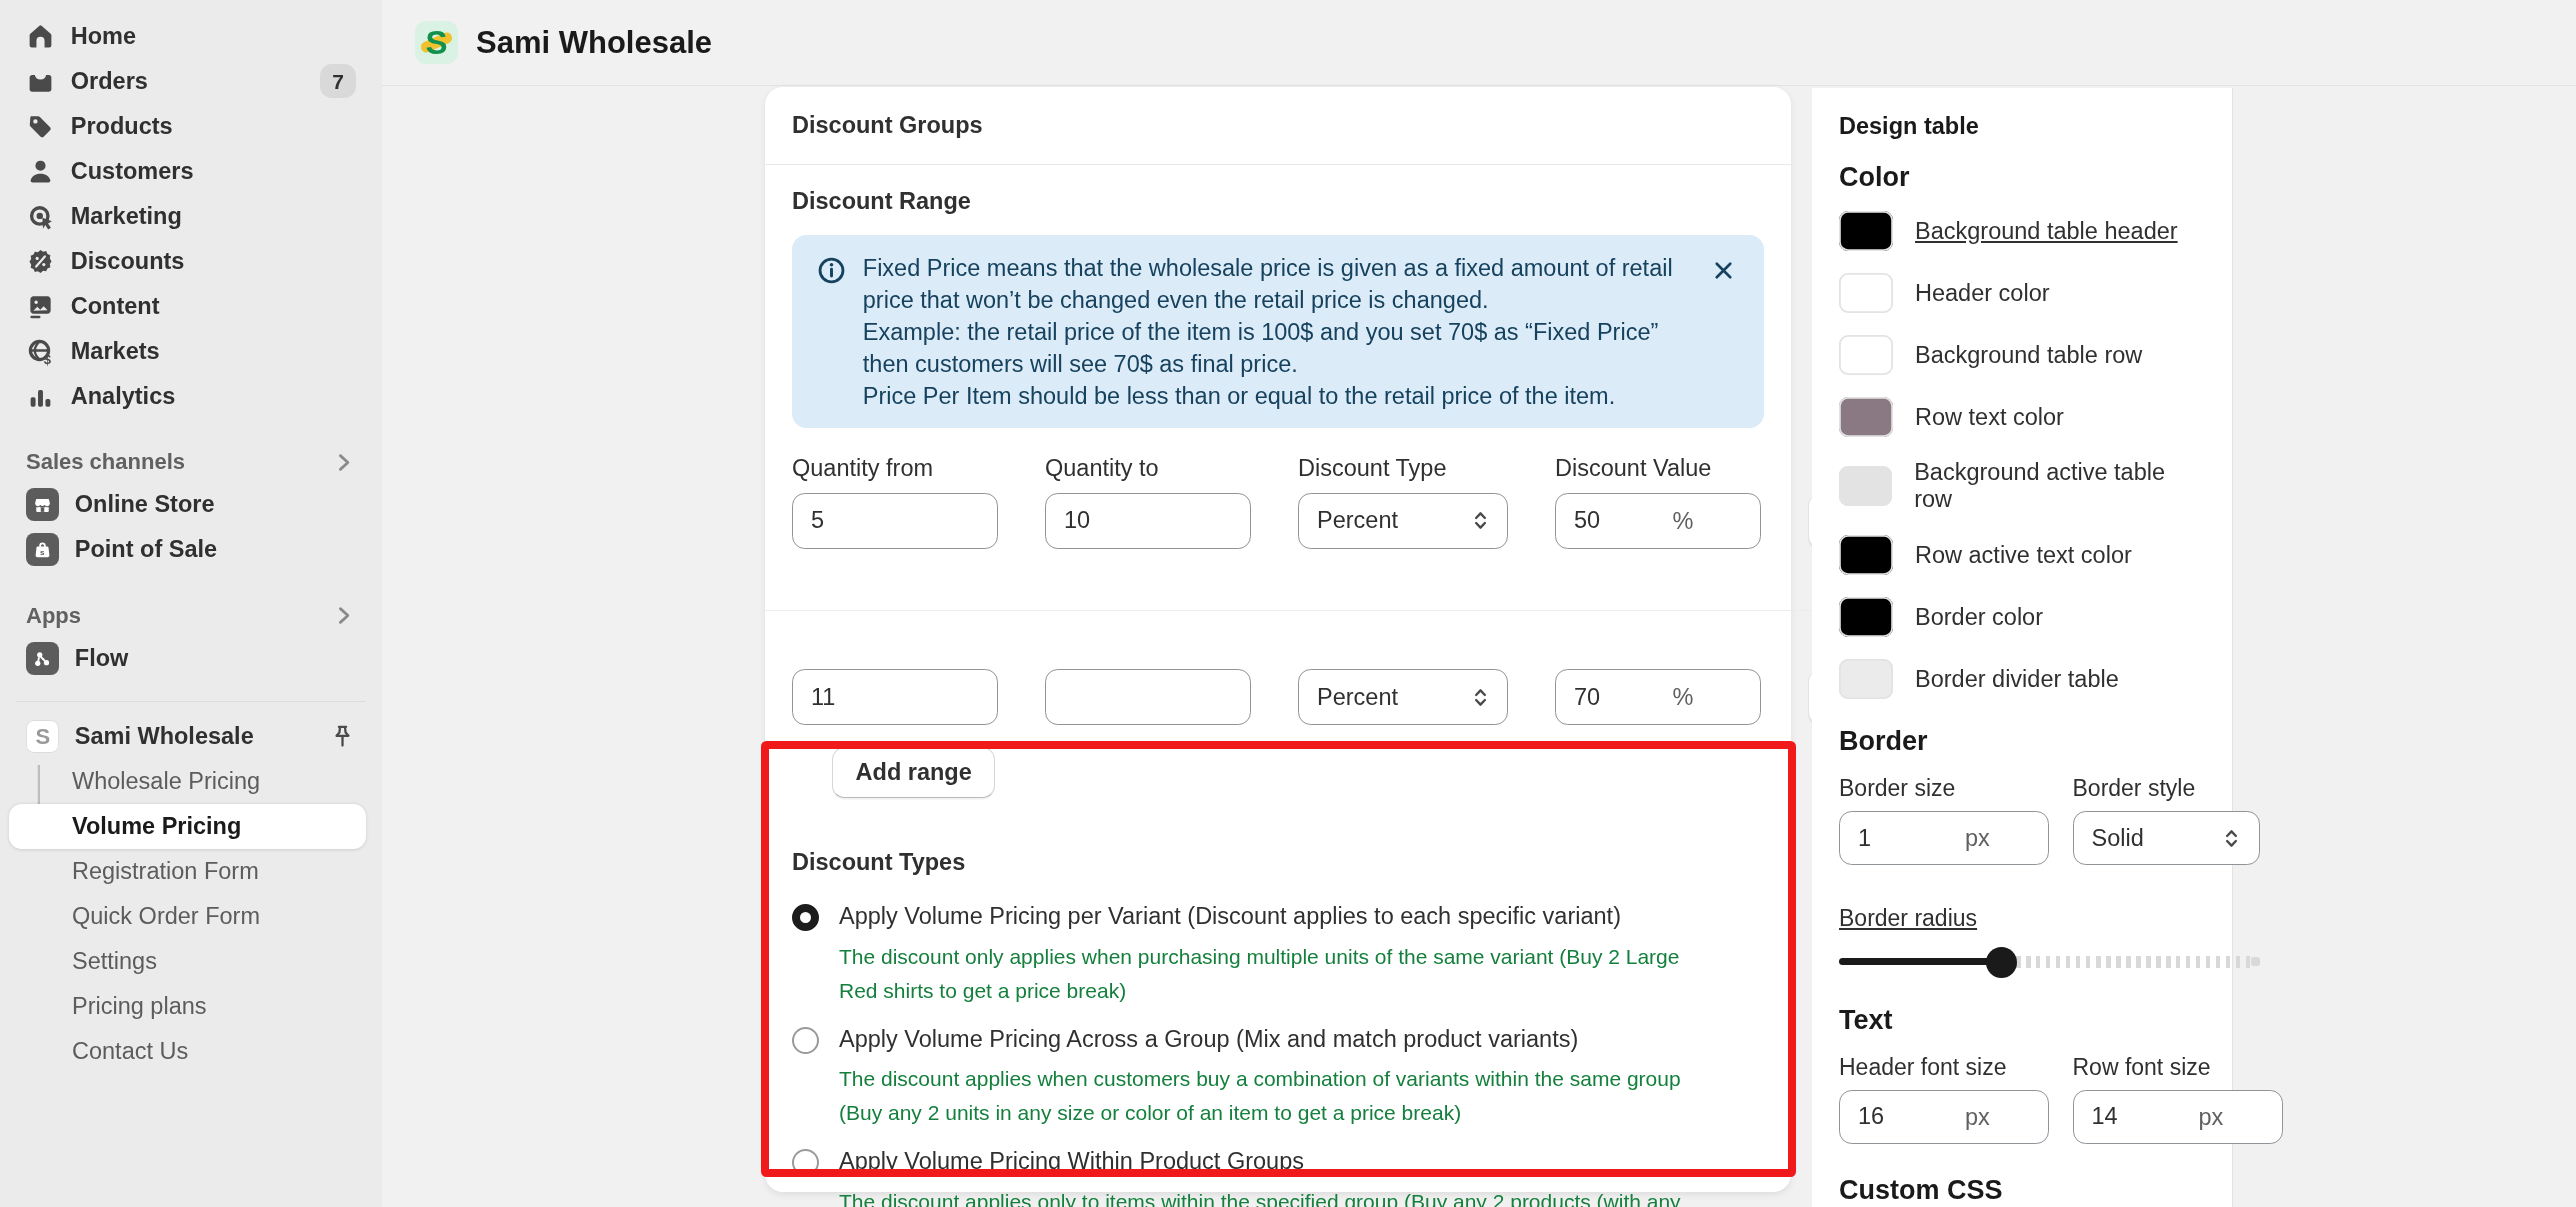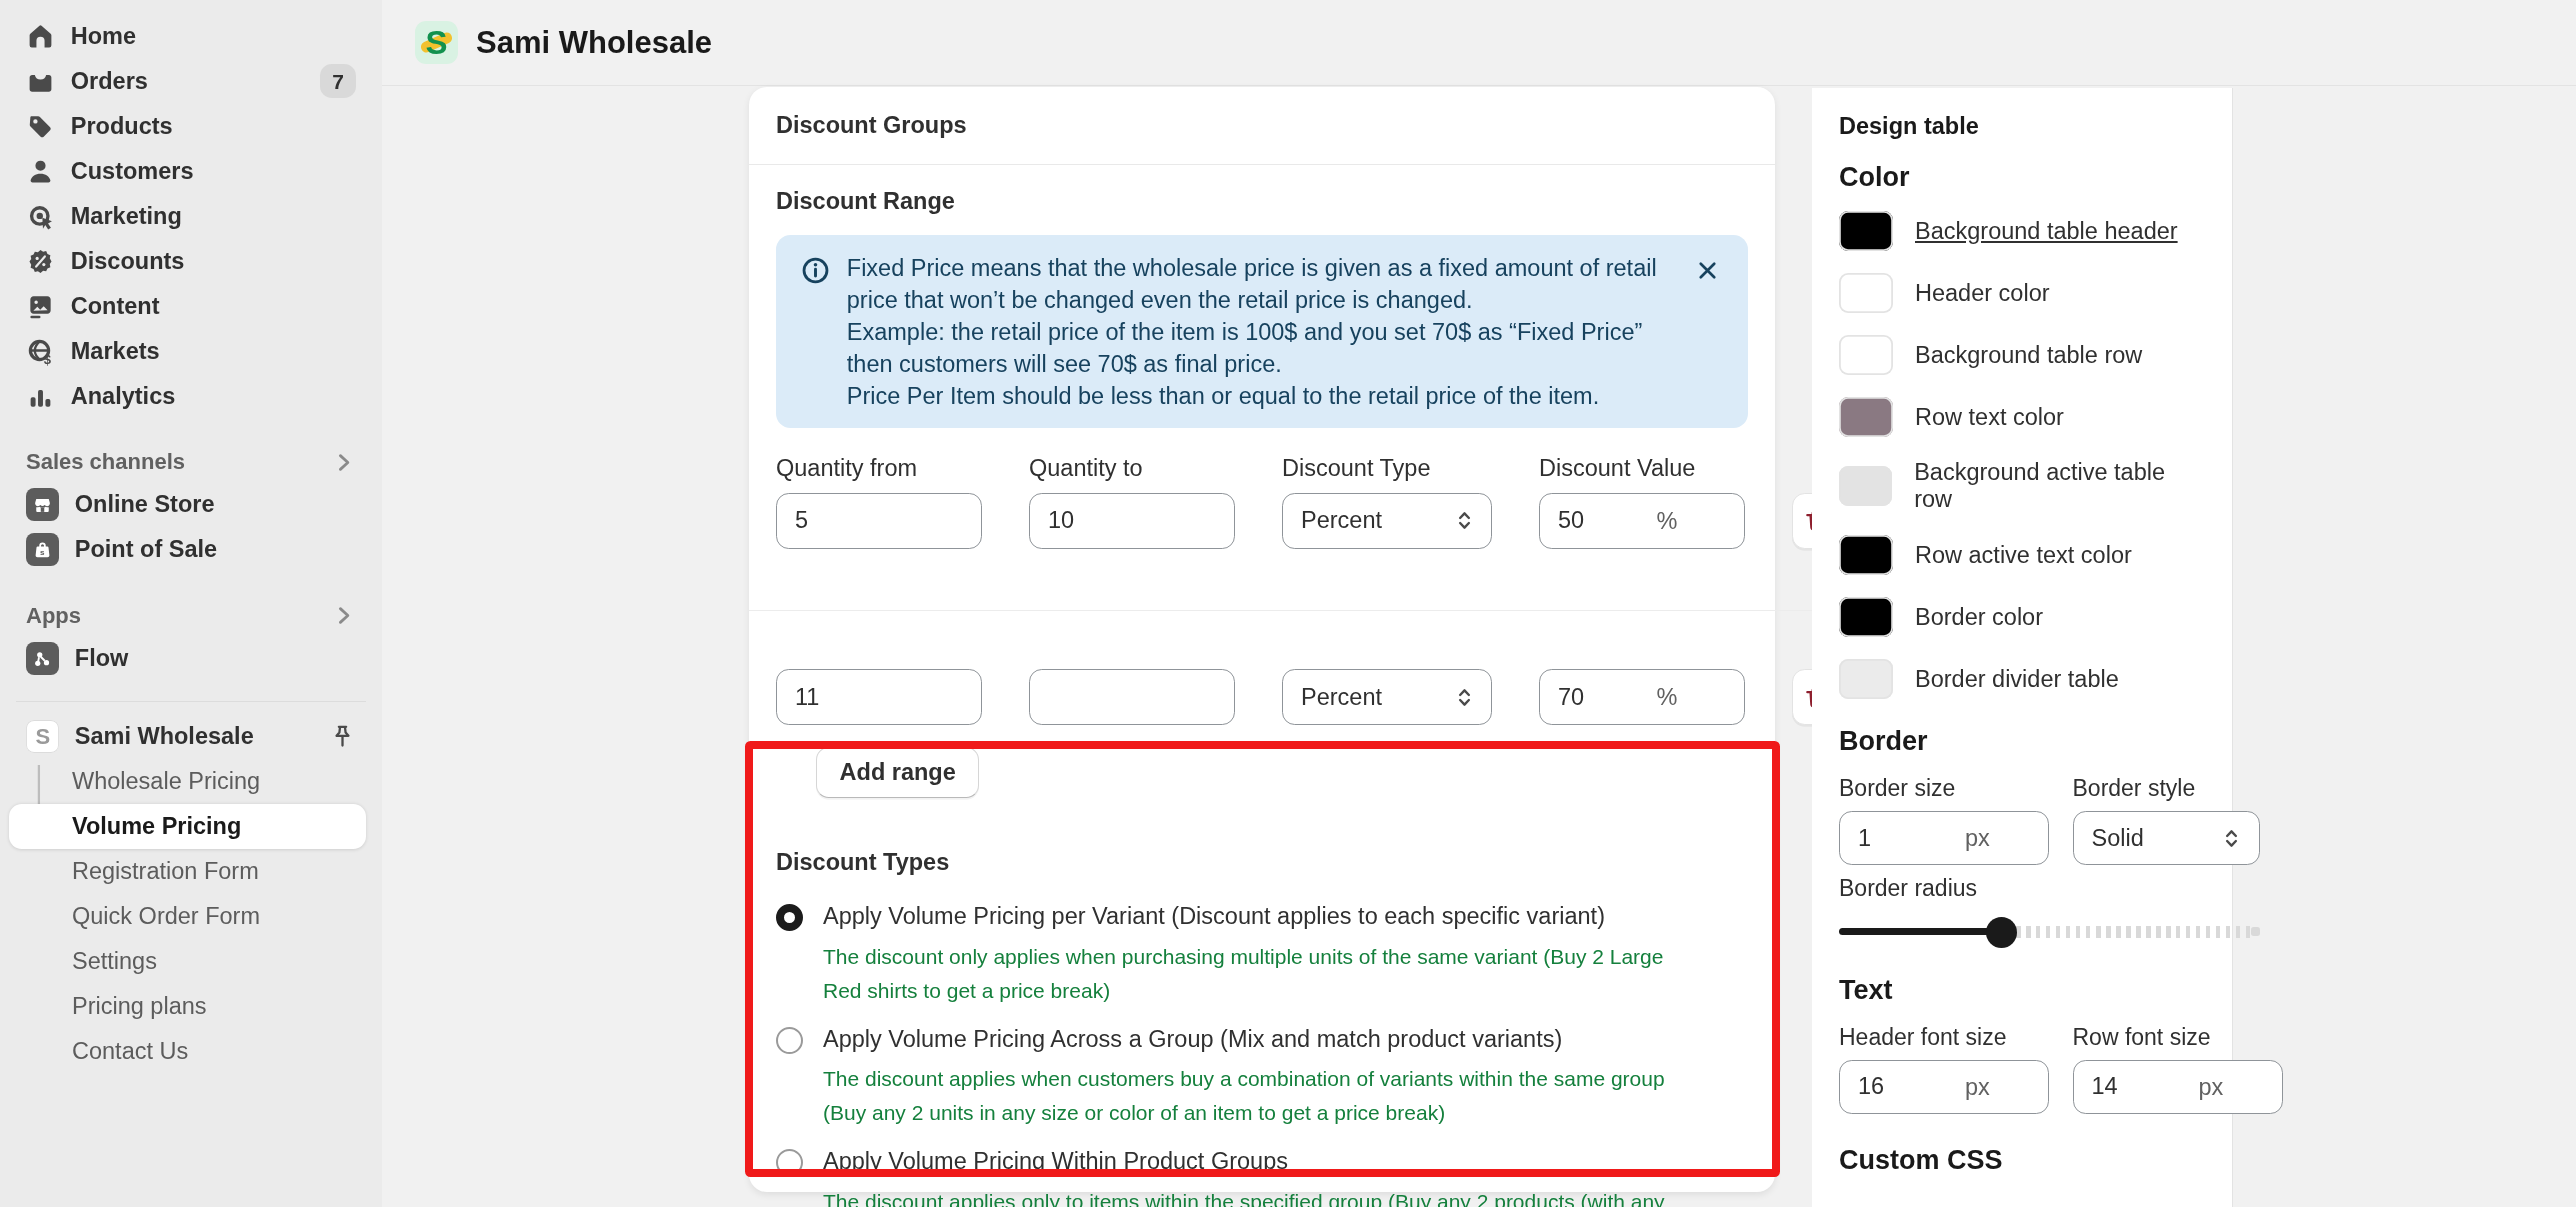--- a/index.html
+++ b/index.html
@@ -34,21 +34,21 @@
   
   .topbar { position:absolute; left:382px; right:0; top:0; height:86px; background:#f1f1f1; border-bottom:1.8px solid #e3e3e3; display:flex; align-items:center; gap:18px; padding-left:33px; }
   .app-logo { position:relative; width:43px; height:43px; border-radius:11px; background:#d9f2e3; overflow:hidden; display:flex; align-items:center; justify-content:center; }
   .app-logo .band { position:absolute; width:33px; height:11px; border-radius:5.4px; background:#f2c12e; transform:rotate(-24deg); }
   .app-logo .s { position:relative; font-size:33px; font-weight:800; color:#12914e; line-height:1; }
   .app-title { font-size:31px; font-weight:700; color:#1a1a1a; }
 
   
   .content { position:absolute; left:382px; top:86px; right:0; bottom:0; background:#f1f1f1; }
 
-  .card { position:absolute; left:367px; top:0.9px; width:1026px; height:1105px; background:#fff; border-radius:18px; box-shadow:0 2.7px 7.2px rgba(0,0,0,.08); }
+  .card { position:absolute; left:383px; top:0.9px; width:1026px; height:1105px; background:#fff; border-radius:18px; box-shadow:0 2.7px 7.2px rgba(0,0,0,.08); }
   .card-header { height:78px; display:flex; align-items:center; padding:0 27px; border-bottom:1.8px solid #e9e9e9; }
   .card-title { font-size:23.5px; font-weight:700; color:#303030; }
   .card-body { padding:23.5px 27px 0 27px; position:relative; }
   .section-title { font-size:23.5px; font-weight:700; color:#303030; margin-bottom:20px; }
 
   .banner { margin-top:0; background:#dbebf8; border-radius:14.5px; padding:16.3px 23.5px; display:flex; gap:16.3px; align-items:flex-start; }
   .banner-text { flex:1; color:#17425e; font-size:23.5px; line-height:32px; max-width:843px; }
   .banner-close { margin-left:auto; background:none; border:none; cursor:pointer; padding:3.6px; margin-top:1.8px; }
   .banner-icon { margin-top:3.6px; }
 
@@ -86,21 +86,21 @@
   .swatch { width:54px; height:40px; border-radius:9px; box-shadow:0 0 0 1.8px #e3e3e3 inset; }
   .swatch-label { font-size:23.5px; color:#303030; }
   .mt-border { margin-top:27px; }
   .field-row { display:flex; gap:23.5px; margin-top:18px; }
   .field-label { display:block; font-size:23px; color:#303030; margin-bottom:9px; }
   .p-tf { position:relative; width:210px; }
   .p-tf .tf { height:54px; }
   .p-tf .unit { left:60%; }
   .p-select { width:187px; }
   .p-select .select { height:54px; }
-  .radius-label { margin-top:10px; }
+  .radius-label { margin-top:40px;text-decoration:underline; }
   .slider { position:relative; width:420px; height:31px; margin-top:14.5px; cursor:pointer; }
   .slider-fill { position:absolute; left:0; top:11.8px; width:163px; height:7.2px; background:#1a1a1a; border-radius:3.6px; }
   .slider-dashes { position:absolute; left:177px; right:5.4px; top:9px; height:12.7px; background:repeating-linear-gradient(90deg,#d9d9d9 0 4.5px,transparent 4.5px 10px); }
   .slider-dashes:after { content:""; position:absolute; right:-6.3px; top:1.8px; width:9px; height:9px; background:#d9d9d9; border-radius:2.7px; }
   .slider-knob { position:absolute; left:147px; top:0; width:31px; height:31px; background:#1a1a1a; border-radius:50%; }
   .mt-text { margin-top:27px; }
   .mt-css { margin-top:31px; }
 </style>
 </head>
 <body>

